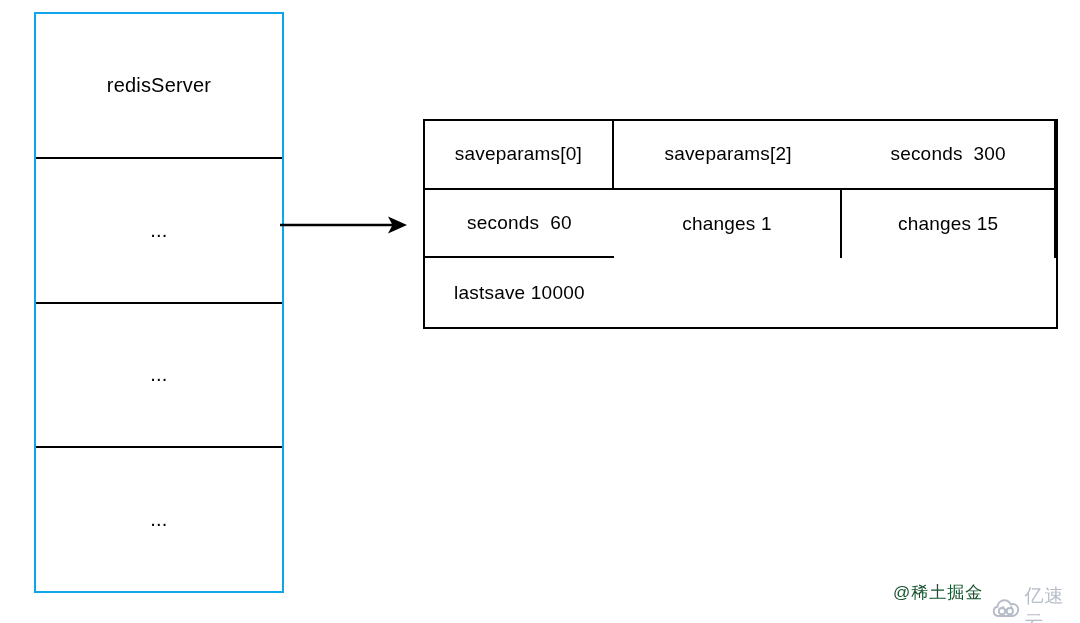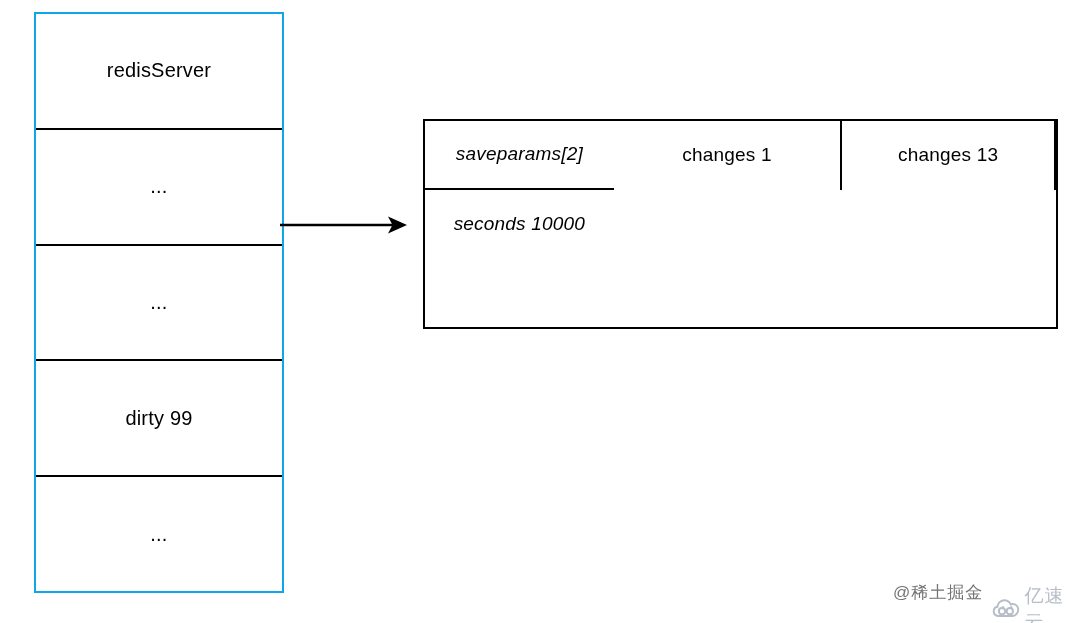--- a/index.html
+++ b/index.html
@@ -62,33 +62,33 @@
   .params-cell {
     display: flex;
     align-items: center;
     justify-content: center;
     border-right: 2px solid #000;
     border-bottom: 2px solid #000;
     font-size: 19px;
     white-space: pre;
     letter-spacing: 0.2px;
   }
-  .params-cell.col-last { border-right: none; font-style: italic; }
+  .params-cell.col-last { border-right: none; }
   .params-cell.row-last { border-bottom: none; }
 
   
   .watermark {
     position: absolute;
     left: 893px;
     top: 581px;
     width: 96px;
     height: 24px;
     overflow: hidden;
     font-size: 17px;
-    color: #737373;
+    color: #14532d;
     white-space: nowrap;
     letter-spacing: 1px;
   }
   .brand {
     position: absolute;
     left: 992px;
     top: 583px;
     display: flex;
     align-items: center;
     gap: 3px;
@@ -101,36 +101,38 @@
     color: #b7bdc8;
   }
 </style>
 </head>
 <body>
 
 <div class="struct-table">
   <div class="struct-row">redisServer</div>
   <div class="struct-row">...</div>
   <div class="struct-row">...</div>
-  <div class="struct-row">dirty 99</div>
   <div class="struct-row">...</div>
 </div>
 
 <svg class="arrow-svg" viewBox="0 0 136 30" xmlns="http://www.w3.org/2000/svg">
   <line x1="4" y1="15" x2="118" y2="15" stroke="#000" stroke-width="2.5"></line>
   <path d="M 131 15 L 112 6.5 L 116.5 15 L 112 23.5 Z" fill="#000"></path>
 </svg>
 
 <div class="params-table">
+  <div class="params-cell">saveparams[0]</div>
   <div class="params-cell col-last">saveparams[2]</div>
 
+  <div class="params-cell">seconds  300</div>
+  <div class="params-cell col-last">seconds  60</div>
 
   <div class="params-cell row-last">changes 1</div>
-  <div class="params-cell row-last">changes 13</div>
-  <div class="params-cell col-last row-last">seconds 10000</div>
+  <div class="params-cell row-last">changes 15</div>
+  <div class="params-cell col-last row-last">lastsave 10000</div>
 </div>
 
 <div class="watermark">@稀土掘金</div>
 
 <div class="brand">
   <svg class="brand-logo" viewBox="0 0 34 28" xmlns="http://www.w3.org/2000/svg" fill="none" stroke="#b7bdc8" stroke-width="2.2">
     <path d="M 8 22 C 4 22 2 19.5 2 16.5 C 2 13.8 3.8 11.8 6.3 11.4 C 6.6 7.2 10 4 14.2 4 C 17.4 4 20.2 5.9 21.5 8.7 C 22.2 8.4 23 8.2 23.9 8.2 C 27.4 8.2 30.2 11 30.2 14.5 C 30.2 18 27.4 22 23.9 22 Z"></path>
     <circle cx="11.5" cy="16.5" r="3.6"></circle>
     <circle cx="20.5" cy="16.5" r="3.6"></circle>
     <path d="M 13.5 11 L 11 13.5"></path>

